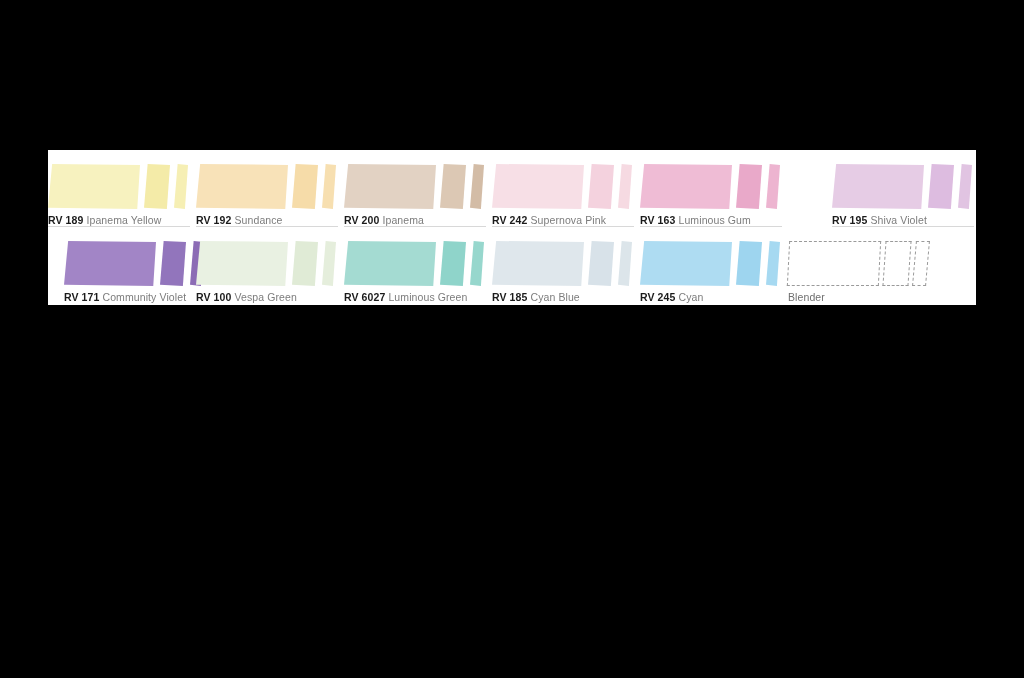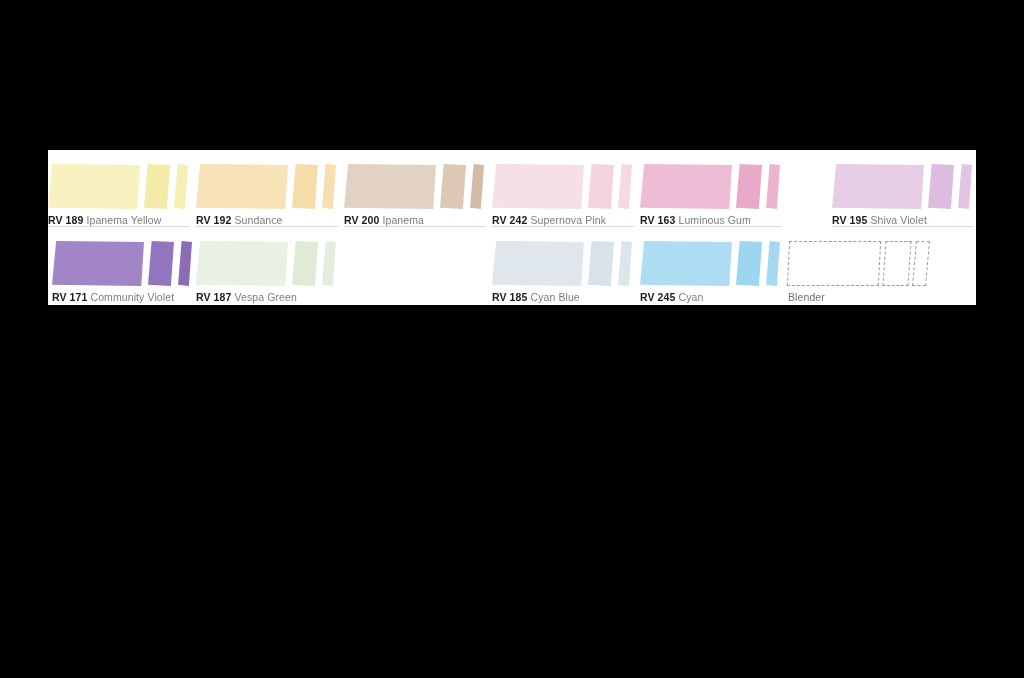--- a/index.html
+++ b/index.html
@@ -183,35 +183,43 @@
         <div class="swatches">
           <div class="sw sw-main" style="background: rgb(230, 204, 229);"></div>
           <div class="sw sw-mid" style="background: rgb(221, 188, 224);"></div>
           <div class="sw sw-thin" style="background: rgb(225, 196, 226);"></div>
         </div>
         <div class="label"><span class="code">RV 195</span> <span class="cname">Shiva Violet</span></div>
         <div class="rule"></div>
       </div>
     </div>
   <div class="row row-2">
-      <div class="cell" style="left: 4px;">
+      <div class="cell" style="left: 16px;">
         <div class="swatches">
           <div class="sw sw-main" style="background: rgb(162, 133, 198);"></div>
           <div class="sw sw-mid" style="background: rgb(146, 117, 188);"></div>
           <div class="sw sw-thin" style="background: rgb(140, 108, 181);"></div>
         </div>
         <div class="label"><span class="code">RV 171</span> <span class="cname">Community Violet</span></div>
       </div>
       <div class="cell" style="left: 148px;">
         <div class="swatches">
           <div class="sw sw-main" style="background: rgb(233, 241, 226);"></div>
           <div class="sw sw-mid" style="background: rgb(224, 235, 214);"></div>
           <div class="sw sw-thin" style="background: rgb(229, 238, 220);"></div>
         </div>
-        <div class="label"><span class="code">RV 187</span> <span class="cname">Vespa Green</span></div>
+        <div class="label"><span class="code">RV 100</span> <span class="cname">Vespa Green</span></div>
+      </div>
+      <div class="cell" style="left: 296px;">
+        <div class="swatches">
+          <div class="sw sw-main" style="background: rgb(164, 219, 210);"></div>
+          <div class="sw sw-mid" style="background: rgb(143, 212, 202);"></div>
+          <div class="sw sw-thin" style="background: rgb(151, 215, 205);"></div>
+        </div>
+        <div class="label"><span class="code">RV 6027</span> <span class="cname">Luminous Green</span></div>
       </div>
       <div class="cell" style="left: 444px;">
         <div class="swatches">
           <div class="sw sw-main" style="background: rgb(223, 231, 236);"></div>
           <div class="sw sw-mid" style="background: rgb(216, 226, 233);"></div>
           <div class="sw sw-thin" style="background: rgb(220, 229, 234);"></div>
         </div>
         <div class="label"><span class="code">RV 185</span> <span class="cname">Cyan Blue</span></div>
       </div>
       <div class="cell" style="left: 592px;">

